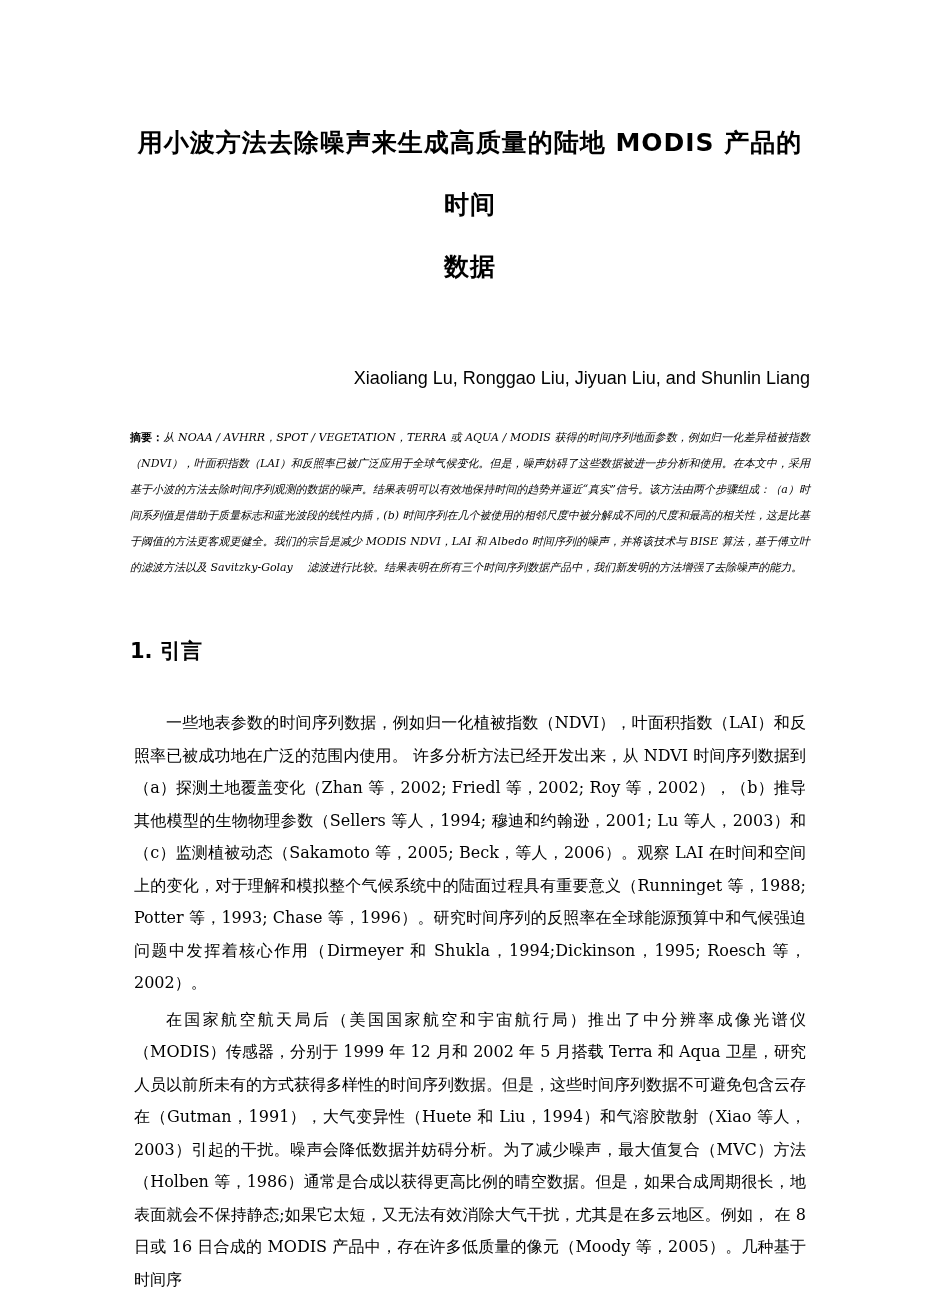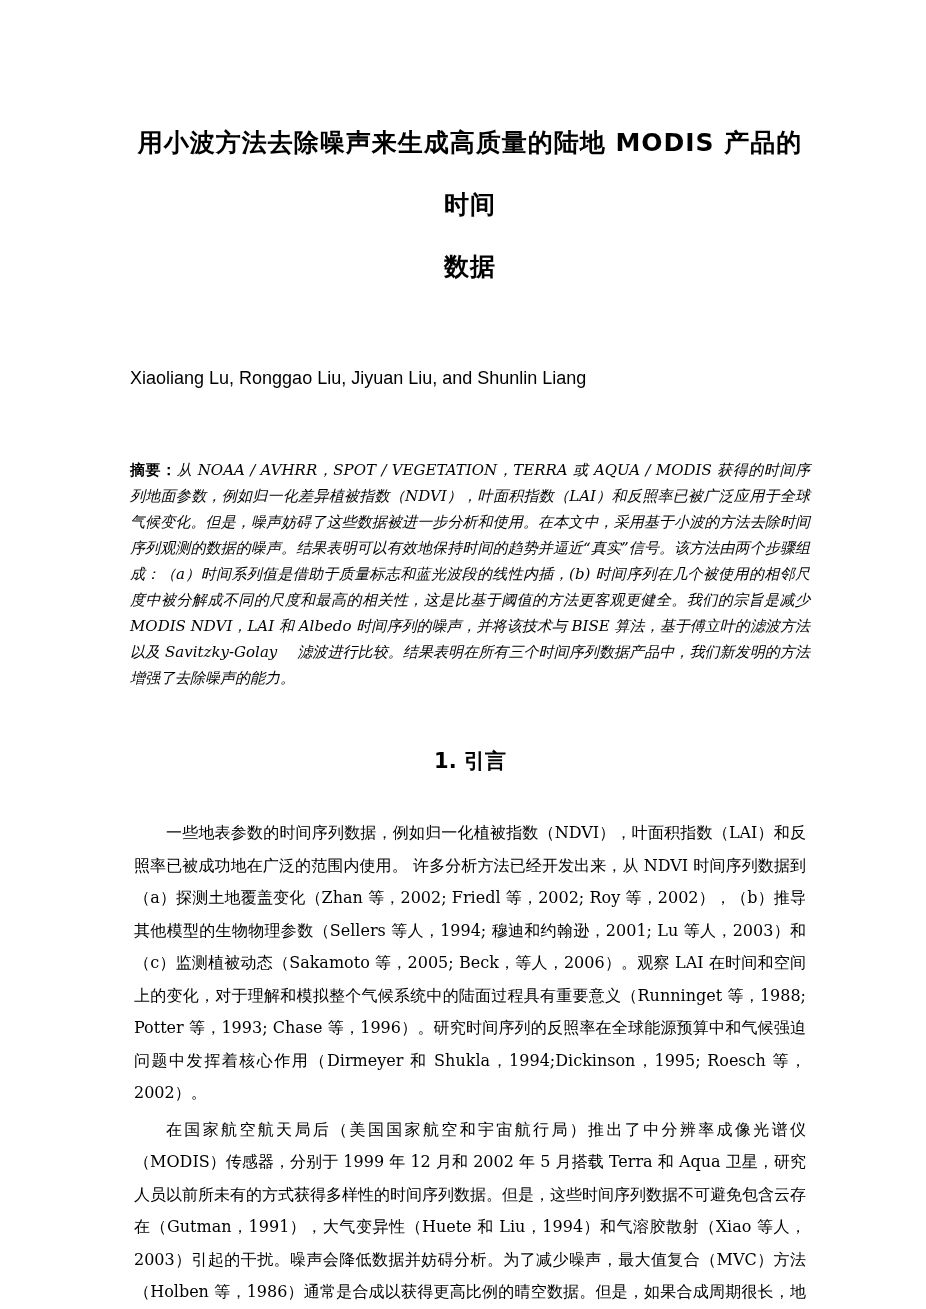--- a/index.html
+++ b/index.html
@@ -24,47 +24,46 @@
   .doc-title {
     text-align: center;
     font-family: "DejaVu Sans", "Liberation Sans", sans-serif;
     font-weight: bold;
     font-size: 25px;
     line-height: 62px;
     margin: 0 0 0 0;
     letter-spacing: 1px;
   }
   .authors {
-    text-align: left;
+    text-align: right;
     font-family: "Liberation Sans", "DejaVu Sans", sans-serif;
     font-size: 18px;
     margin-top: 70px;
     letter-spacing: 0px;
   }
   .abstract {
-    margin-top: 68px;
-    font-size: 15px;
+    margin-top: 36px;
+    font-size: 11px;
     line-height: 26px;
     text-align: justify;
   }
   .abstract-label {
     font-weight: bold;
     font-style: normal;
     font-family: "DejaVu Sans", "Liberation Sans", sans-serif;
   }
   .abstract-text {
     font-style: italic;
     font-family: "DejaVu Serif", "Liberation Serif", serif;
   }
   .section-heading {
     margin-top: 56px;
     font-family: "DejaVu Sans", "Liberation Sans", sans-serif;
     font-weight: bold;
     font-size: 21px;
-    text-align: center;
   }
   .body-paragraph {
     margin: 4px;
     font-size: 16px;
     line-height: 32.5px;
     text-align: justify;
     text-indent: 2em;
     font-family: "DejaVu Serif", "Liberation Serif", serif;
   }
   .body-block {

